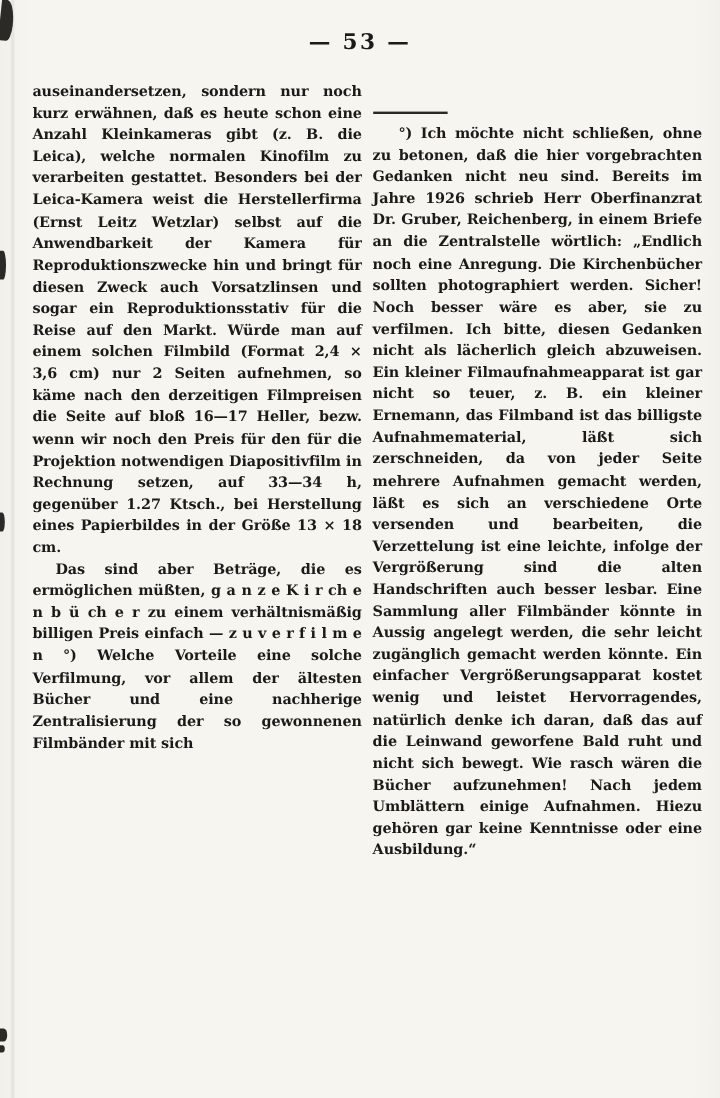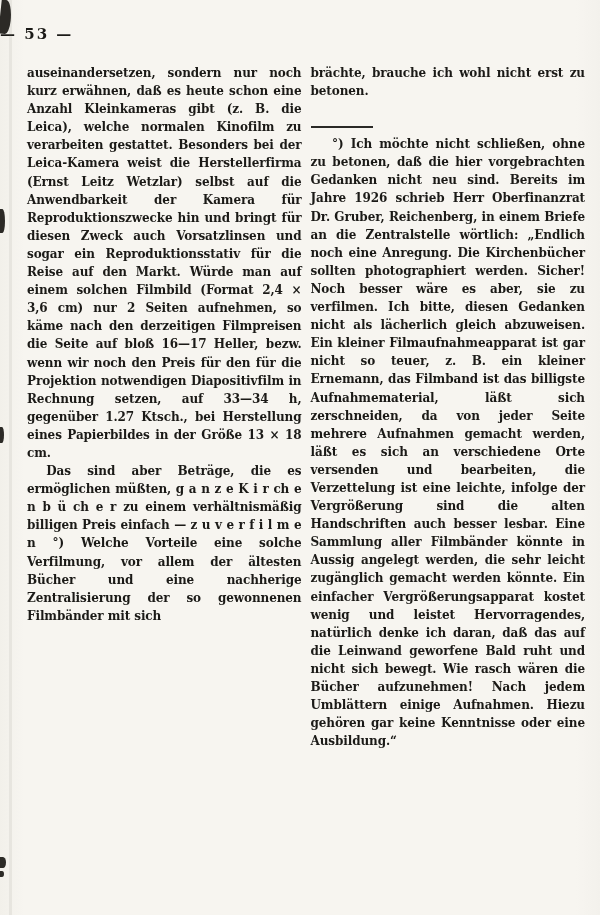--- a/index.html
+++ b/index.html
@@ -9,21 +9,22 @@
     font-family:"DejaVu Serif", serif;
     overflow:hidden;
     position:relative;
   }
   .page{
     position:absolute;inset:0;
     background:linear-gradient(90deg,#f2f0ea 0%, #f7f5f0 4%, #f7f5f0 96%, #f3f1ec 100%);
     color:#1b1a17;
   }
   .page-number{
-    font-size:15px;font-weight:bold;
+    text-align:center;
+    font-size:18px;font-weight:bold;
     letter-spacing:2px;
     padding-top:25px;
   }
   .columns{
     display:flex;
     gap:9px;
     padding:0 15px 0 27px;
   }
   .col{width:50%;}
   .maintext p{
@@ -72,19 +73,18 @@
   <div class="scan-mark mark5"></div>
 
   <div class="page-number">— 53 —</div>
 
   <div class="columns upper maintext">
     <div class="col">
       <p>auseinandersetzen, sondern nur noch kurz erwähnen, daß es heute schon eine Anzahl Kleinkameras gibt (z. B. die Leica), welche normalen Kinofilm zu verarbeiten gestattet. Besonders bei der Leica-Kamera weist die Herstellerfirma (Ernst Leitz Wetzlar) selbst auf die Anwendbarkeit der Kamera für Reproduktionszwecke hin und bringt für diesen Zweck auch Vorsatzlinsen und sogar ein Reproduktionsstativ für die Reise auf den Markt. Würde man auf einem solchen Filmbild (Format 2,4 × 3,6 cm) nur 2 Seiten aufnehmen, so käme nach den derzeitigen Filmpreisen die Seite auf bloß 16—17 Heller, bezw. wenn wir noch den Preis für den für die Projektion notwendigen Diapositivfilm in Rechnung setzen, auf 33—34 h, gegenüber 1.27 Ktsch., bei Herstellung eines Papierbildes in der Größe 13 × 18 cm.</p>
       <p class="indent">Das sind aber Beträge, die es ermöglichen müßten, g a n z e  K i r ch e n b ü ch e r  zu einem verhältnismäßig billigen Preis einfach — z u  v e r f i l m e n °) Welche Vorteile eine solche Verfilmung, vor allem der ältesten Bücher und eine nachherige Zentralisierung der so gewonnenen Filmbänder mit sich</p>
     </div>
     <div class="col">
-      <p>brächte, brauche ich wohl nicht erst zu betonen.</p>
       <hr class="footnote-sep">
       <p class="footnote">°) Ich möchte nicht schließen, ohne zu betonen, daß die hier vorgebrachten Gedanken nicht neu sind. Bereits im Jahre 1926 schrieb Herr Oberfinanzrat Dr. Gruber, Reichenberg, in einem Briefe an die Zentralstelle wörtlich: „Endlich noch eine Anregung. Die Kirchenbücher sollten photographiert werden. Sicher! Noch besser wäre es aber, sie zu verfilmen. Ich bitte, diesen Gedanken nicht als lächerlich gleich abzuweisen. Ein kleiner Filmaufnahmeapparat ist gar nicht so teuer, z. B. ein kleiner Ernemann, das Filmband ist das billigste Aufnahmematerial, läßt sich zerschneiden, da von jeder Seite mehrere Aufnahmen gemacht werden, läßt es sich an verschiedene Orte versenden und bearbeiten, die Verzettelung ist eine leichte, infolge der Vergrößerung sind die alten Handschriften auch besser lesbar. Eine Sammlung aller Filmbänder könnte in Aussig angelegt werden, die sehr leicht zugänglich gemacht werden könnte. Ein einfacher Vergrößerungsapparat kostet wenig und leistet Hervorragendes, natürlich denke ich daran, daß das auf die Leinwand geworfene Bald ruht und nicht sich bewegt. Wie rasch wären die Bücher aufzunehmen! Nach jedem Umblättern einige Aufnahmen. Hiezu gehören gar keine Kenntnisse oder eine Ausbildung.“</p>
     </div>
   </div>
 
 </div>
 
 </body></html>

